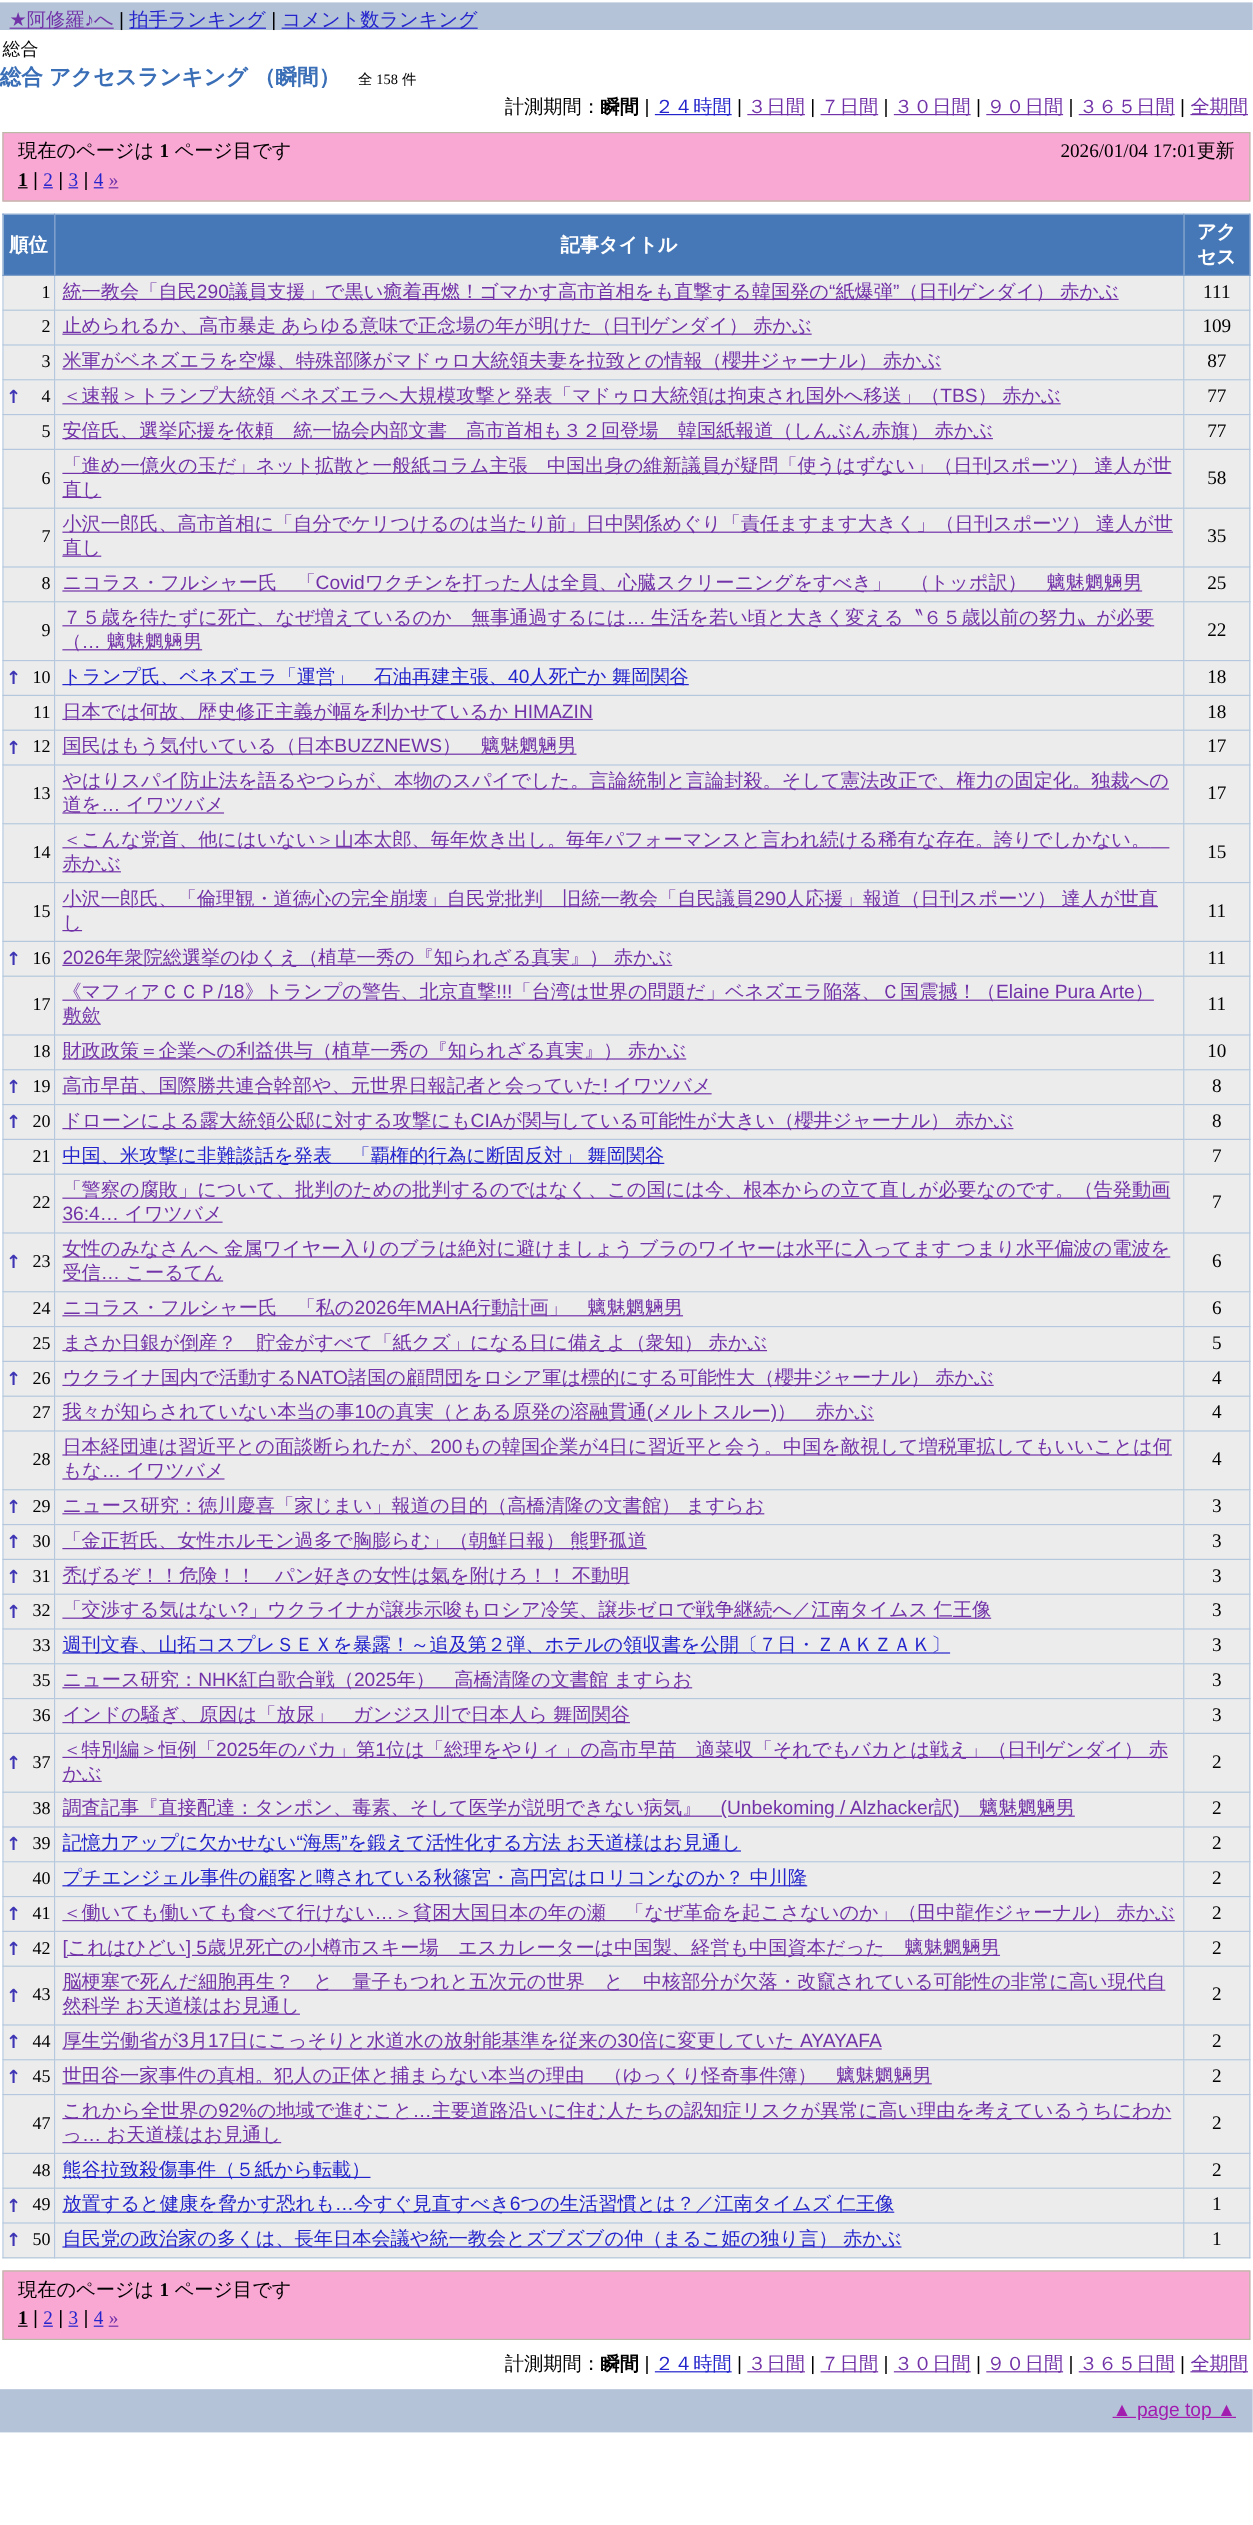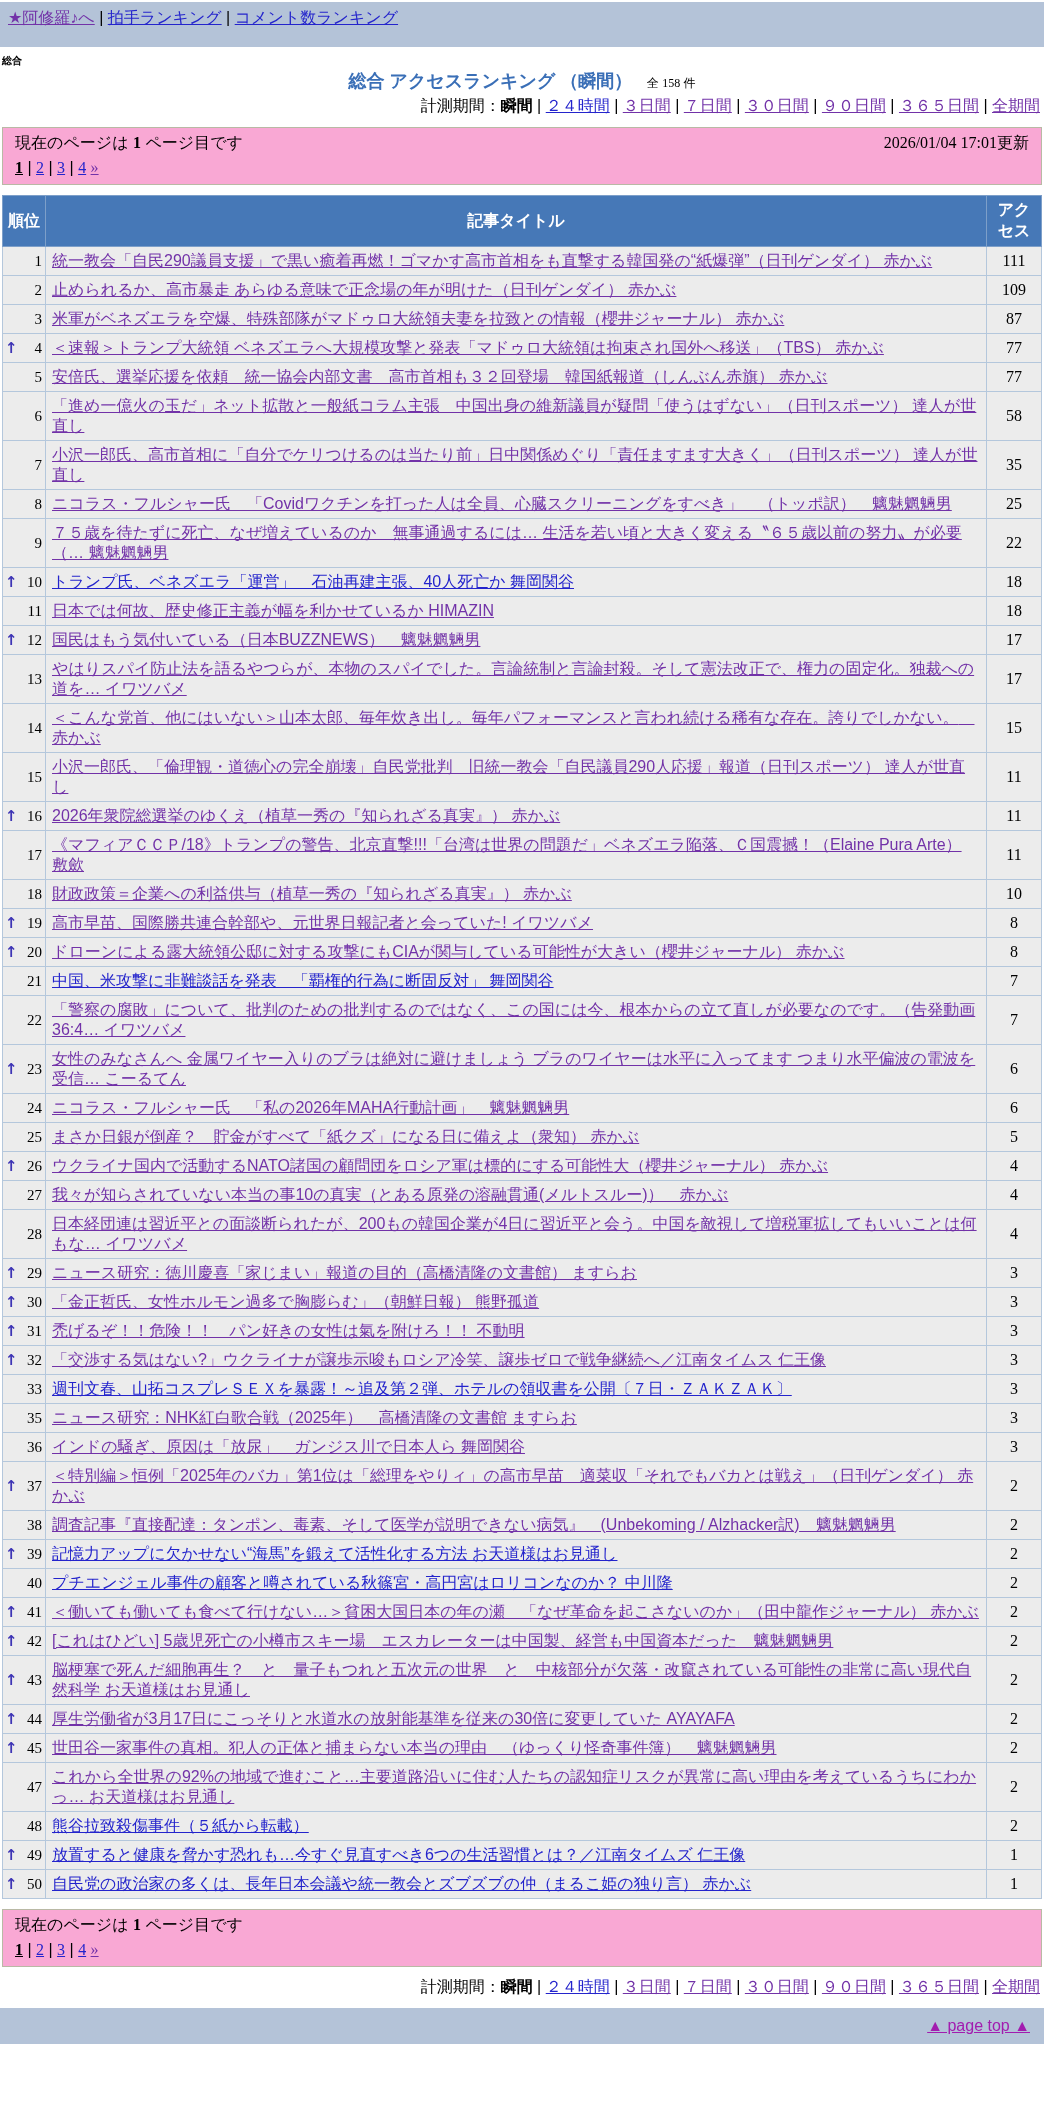--- a/index.html
+++ b/index.html
@@ -8,25 +8,25 @@
     font-family:"Liberation Sans","DejaVu Sans",sans-serif;
     font-size:16px; color:#000;
   }
   .num { font-family:"Liberation Serif","DejaVu Serif",serif; }
   a { text-decoration:underline; cursor:pointer; }
   a.lnk { color:#2424cc; }
   a.vis { color:#7232a8; }
   .sep { color:#000; }
 
   .topbar {
-    margin-top:2px; background:#b4c3d8; height:45px; line-height:31px;
+    margin-top:2px; background:#b4c3d8; height:23px; line-height:31px;
     padding-left:8px; font-size:16px;
   }
-  .category { font-size:10px; font-weight:bold; margin:7px 0 0 2px; }
-  .heading { text-align:center; margin:1px 0 0 0; }
+  .category { font-size:15px; font-weight:normal; margin:7px 0 0 2px; }
+  .heading { text-align:left; margin:1px 0 0 0; }
   .heading-title { color:#3a6fb7; font-size:18px; font-weight:bold; }
   .heading-total { font-size:12px; margin-left:10px; }
   .period { text-align:right; font-size:16px; margin:3px 4px 5px 0;padding-left:13px; }
   .period .plabel { }
   .period .cur { font-weight:bold; }
 
   .pagebox {
     background:#f9a8d4; border:1px solid #b9b9a5; margin:10px 2px;
     padding:5px 12px 7px 12px; font-size:16px;
   }

